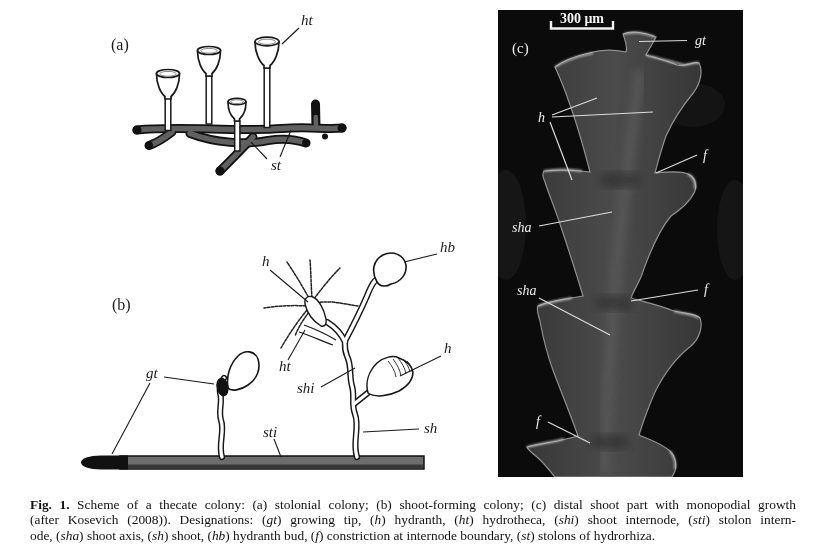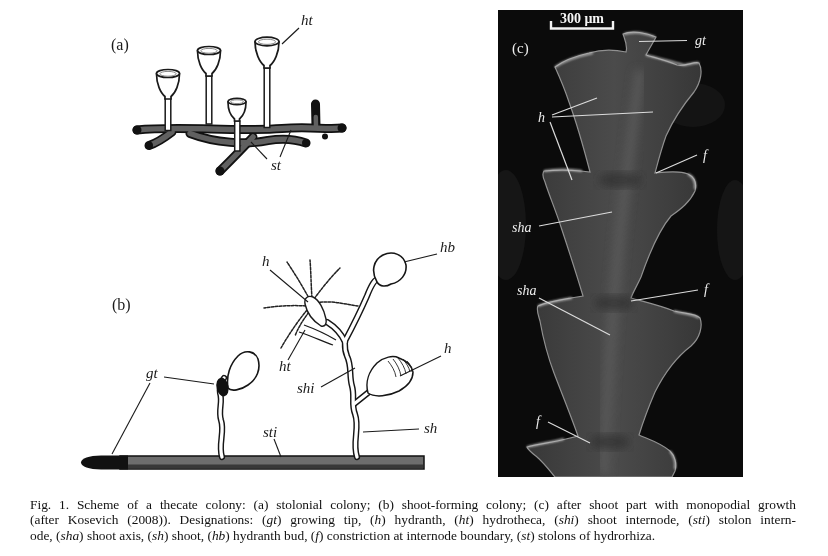--- a/index.html
+++ b/index.html
@@ -19,21 +19,21 @@
   .stolon-out{stroke:#111111;stroke-width:9;fill:none;stroke-linecap:round;}
   .stolon-in{stroke:#606060;stroke-width:5.5;fill:none;stroke-linecap:round;}
   .goblet{fill:#ffffff;stroke:#1a1a1a;stroke-width:1.7;}
   .tentacle{stroke:#222222;stroke-width:1.5;fill:none;stroke-dasharray:2.6 1.4;stroke-linecap:round;}
   .hatch{stroke:#222222;stroke-width:0.9;fill:none;}
   .thin{stroke:#1a1a1a;stroke-width:1.3;fill:none;}
   #caption{position:absolute;left:30px;top:497px;width:766px;
            font-size:13.4px;line-height:15.4px;color:#111;}
   .cap-line{white-space:normal;}
   .cap-just{text-align:justify;text-align-last:justify;}
-  .seg-b{font-weight:normal;}
+  .seg-b{font-weight:bold;}
   .seg-i{font-style:italic;}
 </style>
 </head>
 <body>
 
 <div id="page">
 
   <svg class="panel" style="left:0;top:0" width="470" height="232" viewBox="0 0 470 232">
 
     <g>
@@ -228,17 +228,17 @@
     <line class="leader-c" x1="41" y1="216" x2="114" y2="202"></line>
     <text class="ann-c" x="19" y="285">sha</text>
     <line class="leader-c" x1="41" y1="288" x2="112" y2="325"></line>
     <text class="ann-c" x="206" y="284">f</text>
     <line class="leader-c" x1="200" y1="280" x2="133" y2="291"></line>
     <text class="ann-c" x="38" y="416">f</text>
     <line class="leader-c" x1="50" y1="412" x2="92" y2="433"></line>
   </svg>
 
   <div id="caption">
-      <div class="cap-line cap-just"><span class="seg-b">Fig. 1.</span><span class="seg-n"> Scheme of a thecate colony: (a) stolonial colony; (b) shoot-forming colony; (c) after shoot part with monopodial growth</span></div>
+      <div class="cap-line cap-just"><span class="seg-b">Fig. 1.</span><span class="seg-n"> Scheme of a thecate colony: (a) stolonial colony; (b) shoot-forming colony; (c) distal shoot part with monopodial growth</span></div>
       <div class="cap-line cap-just"><span class="seg-n">(after Kosevich (2008)). Designations: (</span><span class="seg-i">gt</span><span class="seg-n">) growing tip, (</span><span class="seg-i">h</span><span class="seg-n">) hydranth, (</span><span class="seg-i">ht</span><span class="seg-n">) hydrotheca, (</span><span class="seg-i">shi</span><span class="seg-n">) shoot internode, (</span><span class="seg-i">sti</span><span class="seg-n">) stolon intern-</span></div>
       <div class="cap-line"><span class="seg-n">ode, (</span><span class="seg-i">sha</span><span class="seg-n">) shoot axis, (</span><span class="seg-i">sh</span><span class="seg-n">) shoot, (</span><span class="seg-i">hb</span><span class="seg-n">) hydranth bud, (</span><span class="seg-i">f</span><span class="seg-n">) constriction at internode boundary, (</span><span class="seg-i">st</span><span class="seg-n">) stolons of hydrorhiza.</span></div>
     </div>
 </div>
 
 </body></html>

